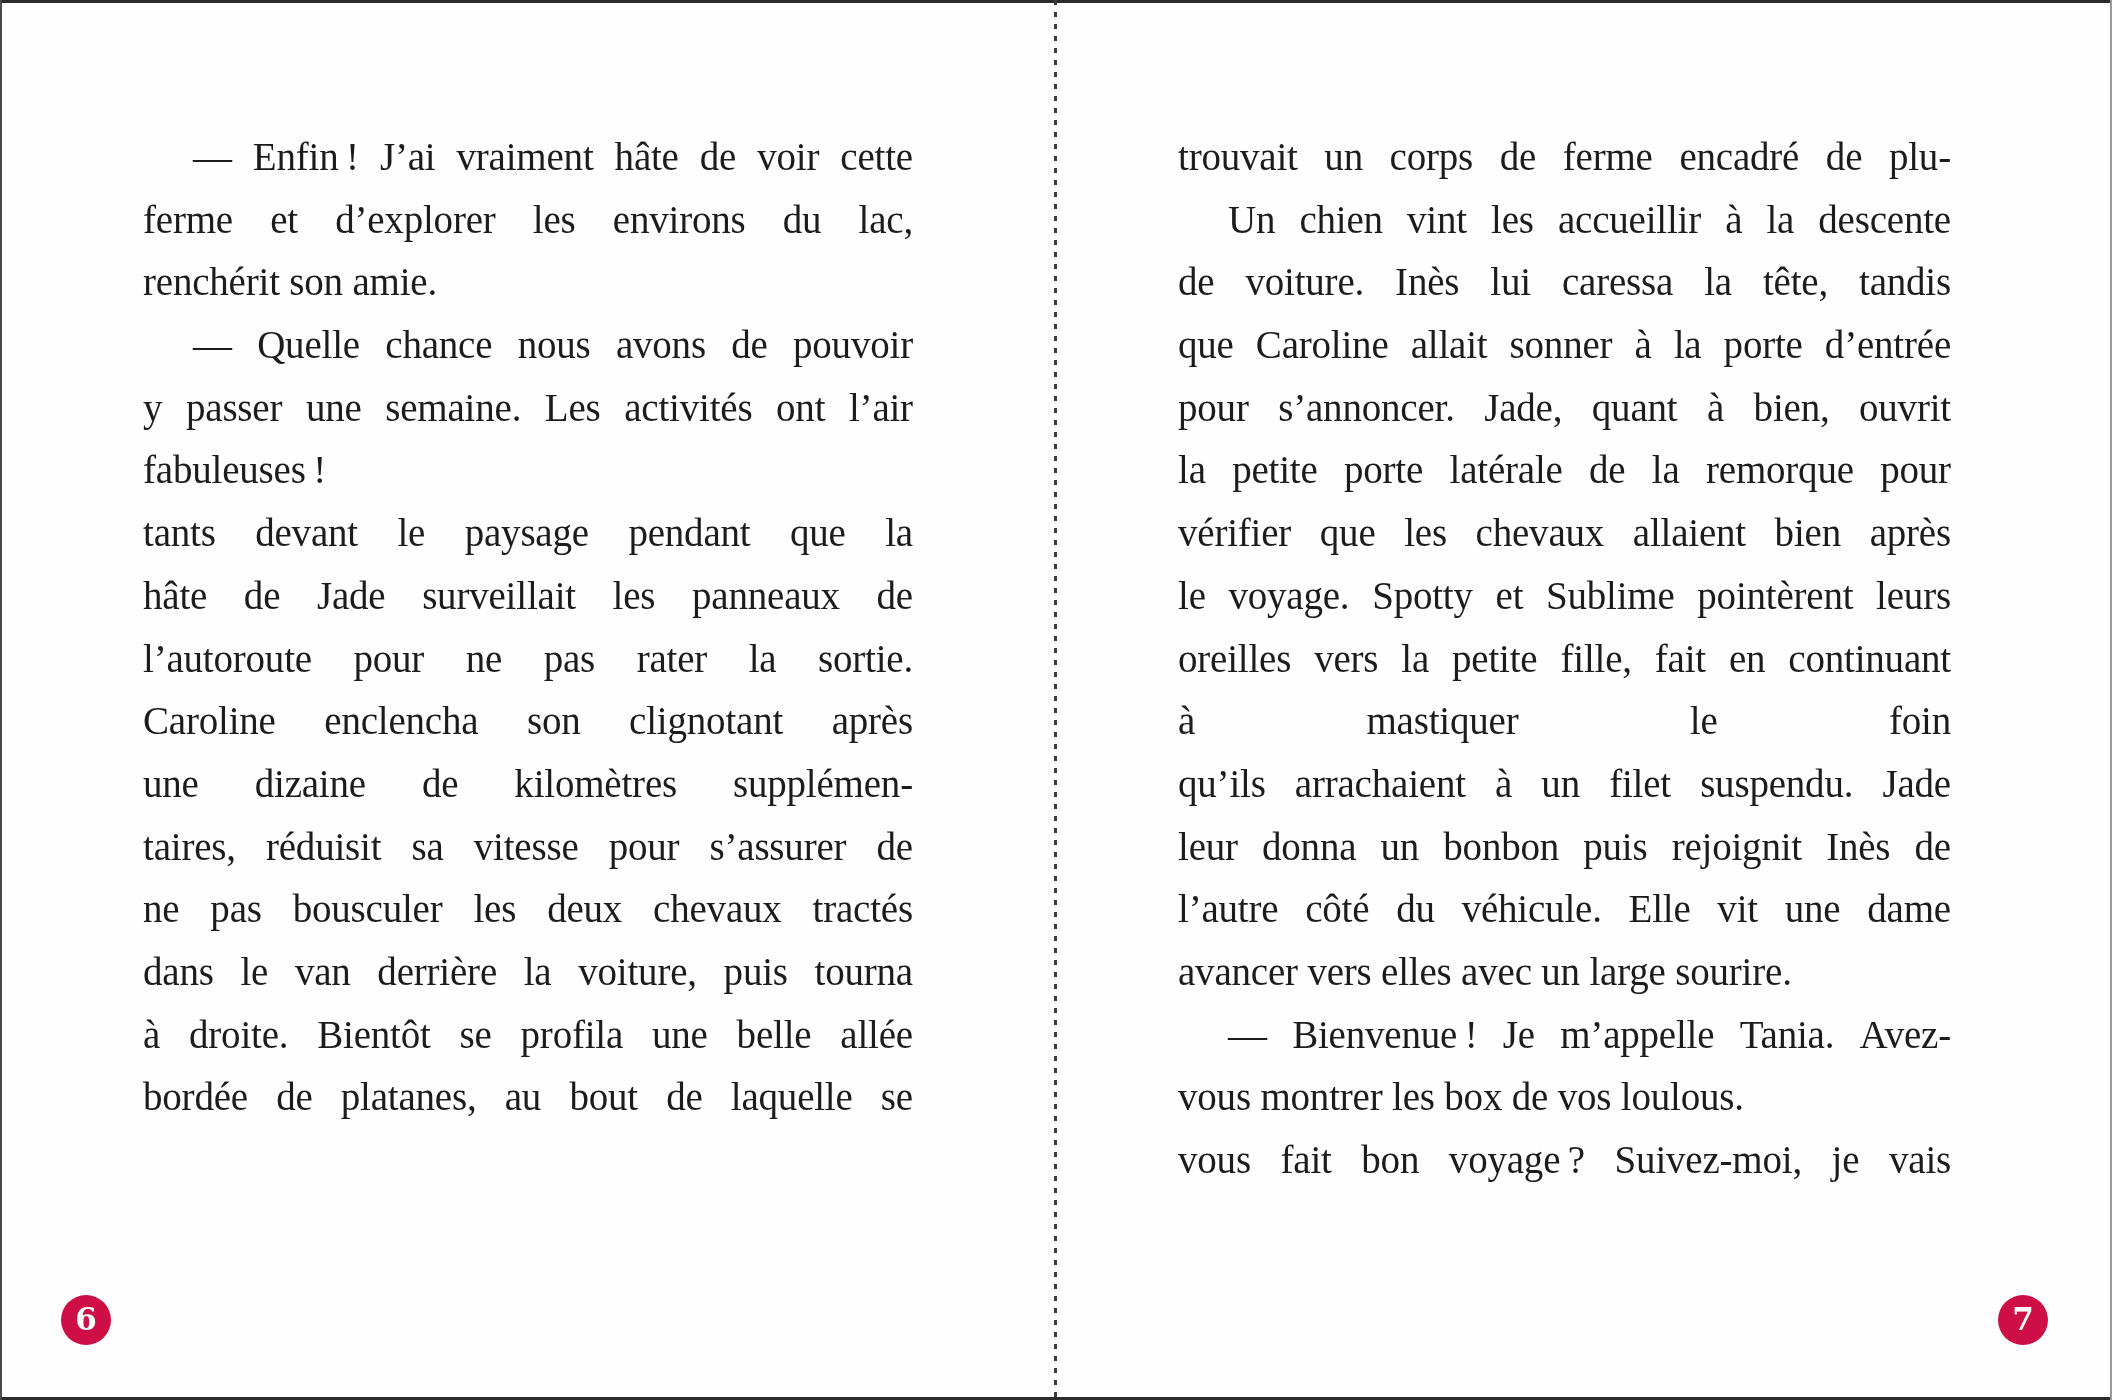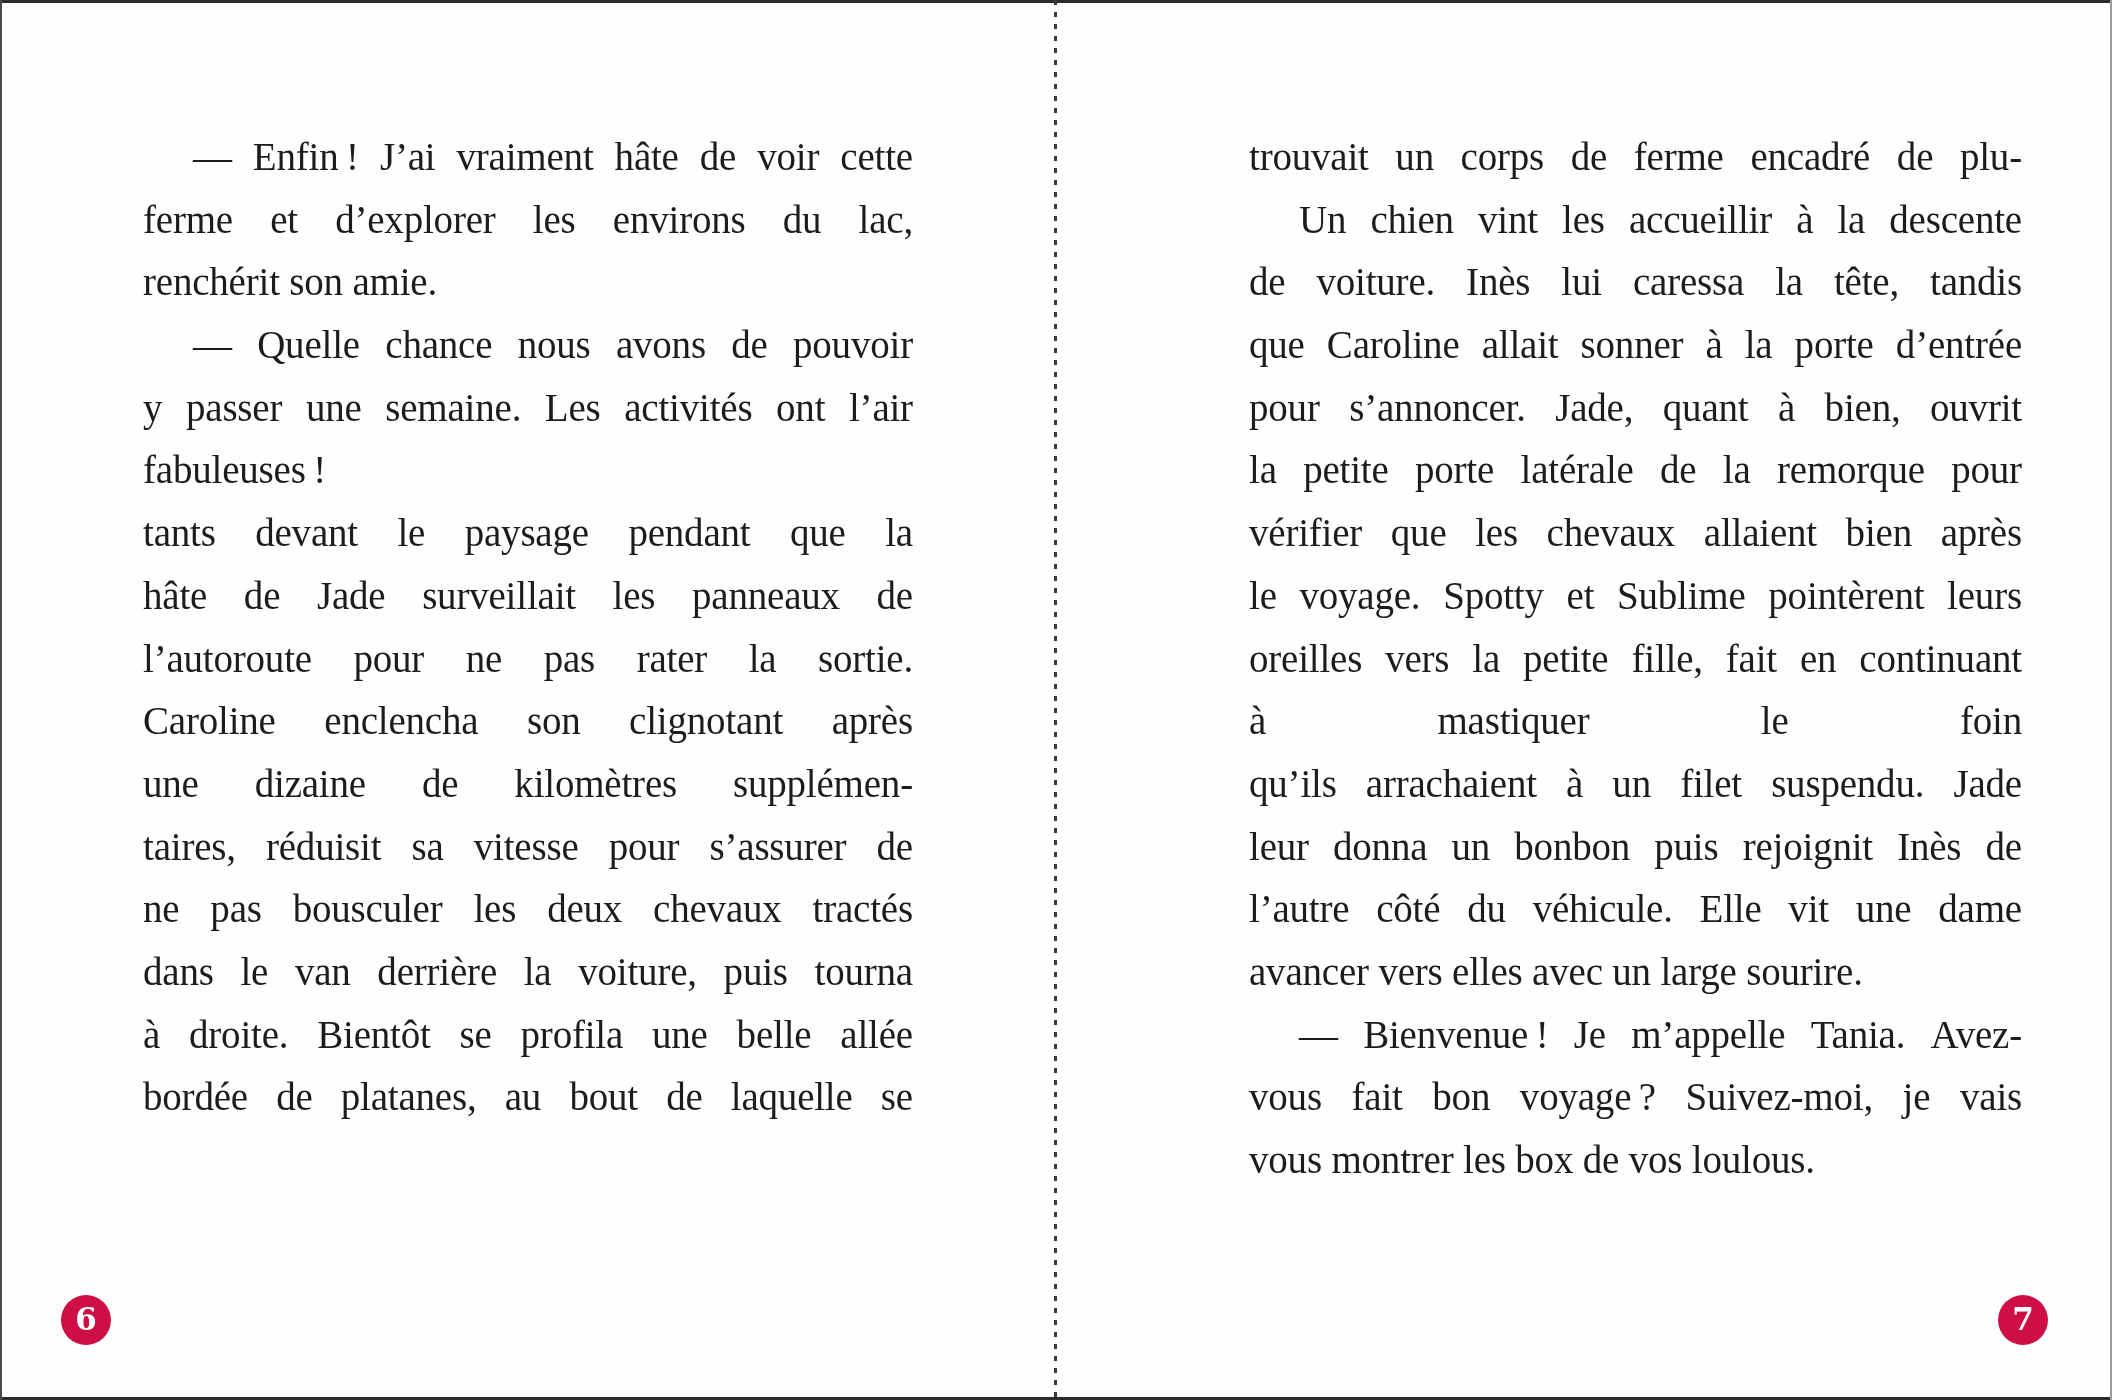--- a/index.html
+++ b/index.html
@@ -38,21 +38,21 @@
   }
 
   .text-column {
     position: absolute;
     top: 126px;
     font-size: 39px;
     letter-spacing: -0.2px;
     color: #1c1c1c;
   }
   .col-left  { left: 143px;  width: 770px; }
-  .col-right { left: 1249px; width: 773px; font-family: Liberation Serif, serif; }
+  .col-right { left: 1178px; width: 773px; font-family: Liberation Serif, serif; }
 
   .line {
     height: 62.7px;
     line-height: 62.7px;
     white-space: nowrap;
   }
   .line.justify {
     display: flex;
     justify-content: space-between;
     white-space: normal;
@@ -348,30 +348,30 @@
       </div>
       <div class="line">avancer vers elles avec un large sourire.</div>
       <div class="line indent justify">
         <span>—</span>
         <span>Bienvenue !</span>
         <span>Je</span>
         <span>m’appelle</span>
         <span>Tania.</span>
         <span>Avez-</span>
       </div>
+      <div class="line">vous montrer les box de vos loulous.</div>
       <div class="line justify">
         <span>vous</span>
         <span>fait</span>
         <span>bon</span>
         <span>voyage ?</span>
         <span>Suivez-moi,</span>
         <span>je</span>
         <span>vais</span>
       </div>
-      <div class="line">vous montrer les box de vos loulous.</div>
     </div>
 
   <div class="page-badge badge-left" style="background: rgb(206, 15, 69);">
     <span style="color: rgb(255, 255, 255);">6</span>
   </div>
 
   <div class="page-badge badge-right" style="background: rgb(206, 15, 69);">
     <span style="color: rgb(255, 255, 255);">7</span>
   </div>
 

